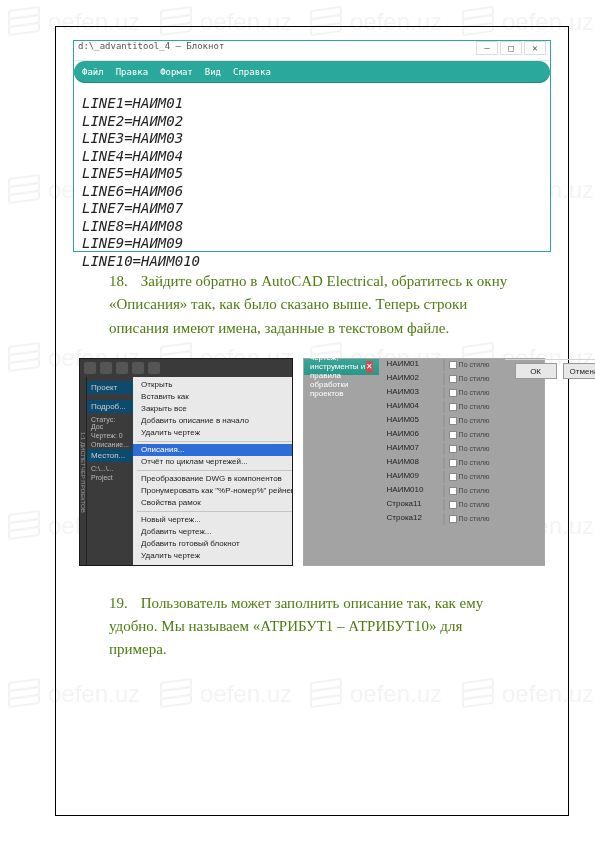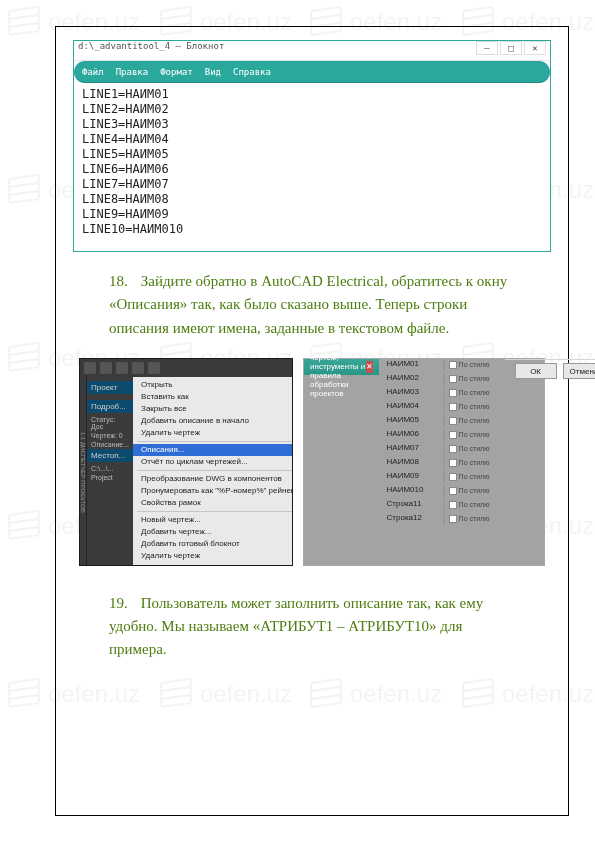--- a/index.html
+++ b/index.html
@@ -94,25 +94,26 @@
     display: flex;
     align-items: center;
     gap: 12px;
     padding: 0 8px;
     color: #fff;
     font-size: 9px;
     border-bottom: 1px solid #1d8b80;
     border-radius: 11px;
   }
   .shot1-body {
-    padding: 4px 8px;
-    font-size: 12px;
+    padding: 12px 8px;
+    font-size: 14px;
     color: #222;
     line-height: 1.25;
     white-space: pre;
+    font-style: italic;
   }
   
   .para {
     font-family: "Times New Roman", serif;
     font-size: 15px;
     line-height: 1.55;
     color: #4d7c0f;
     margin: 18px 28px 18px 36px;
   }
   .num {

